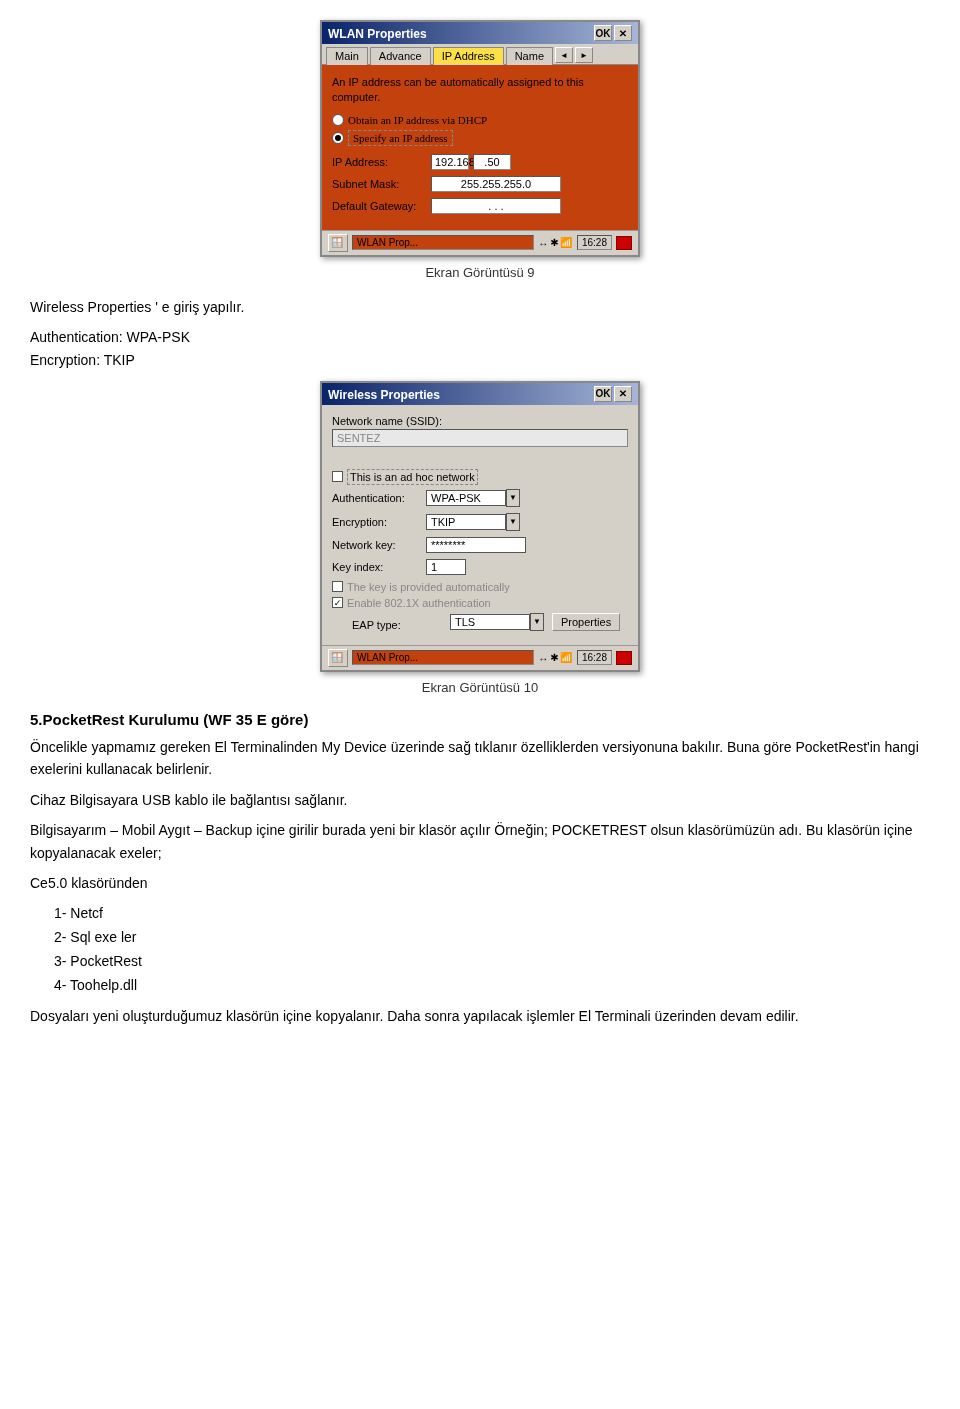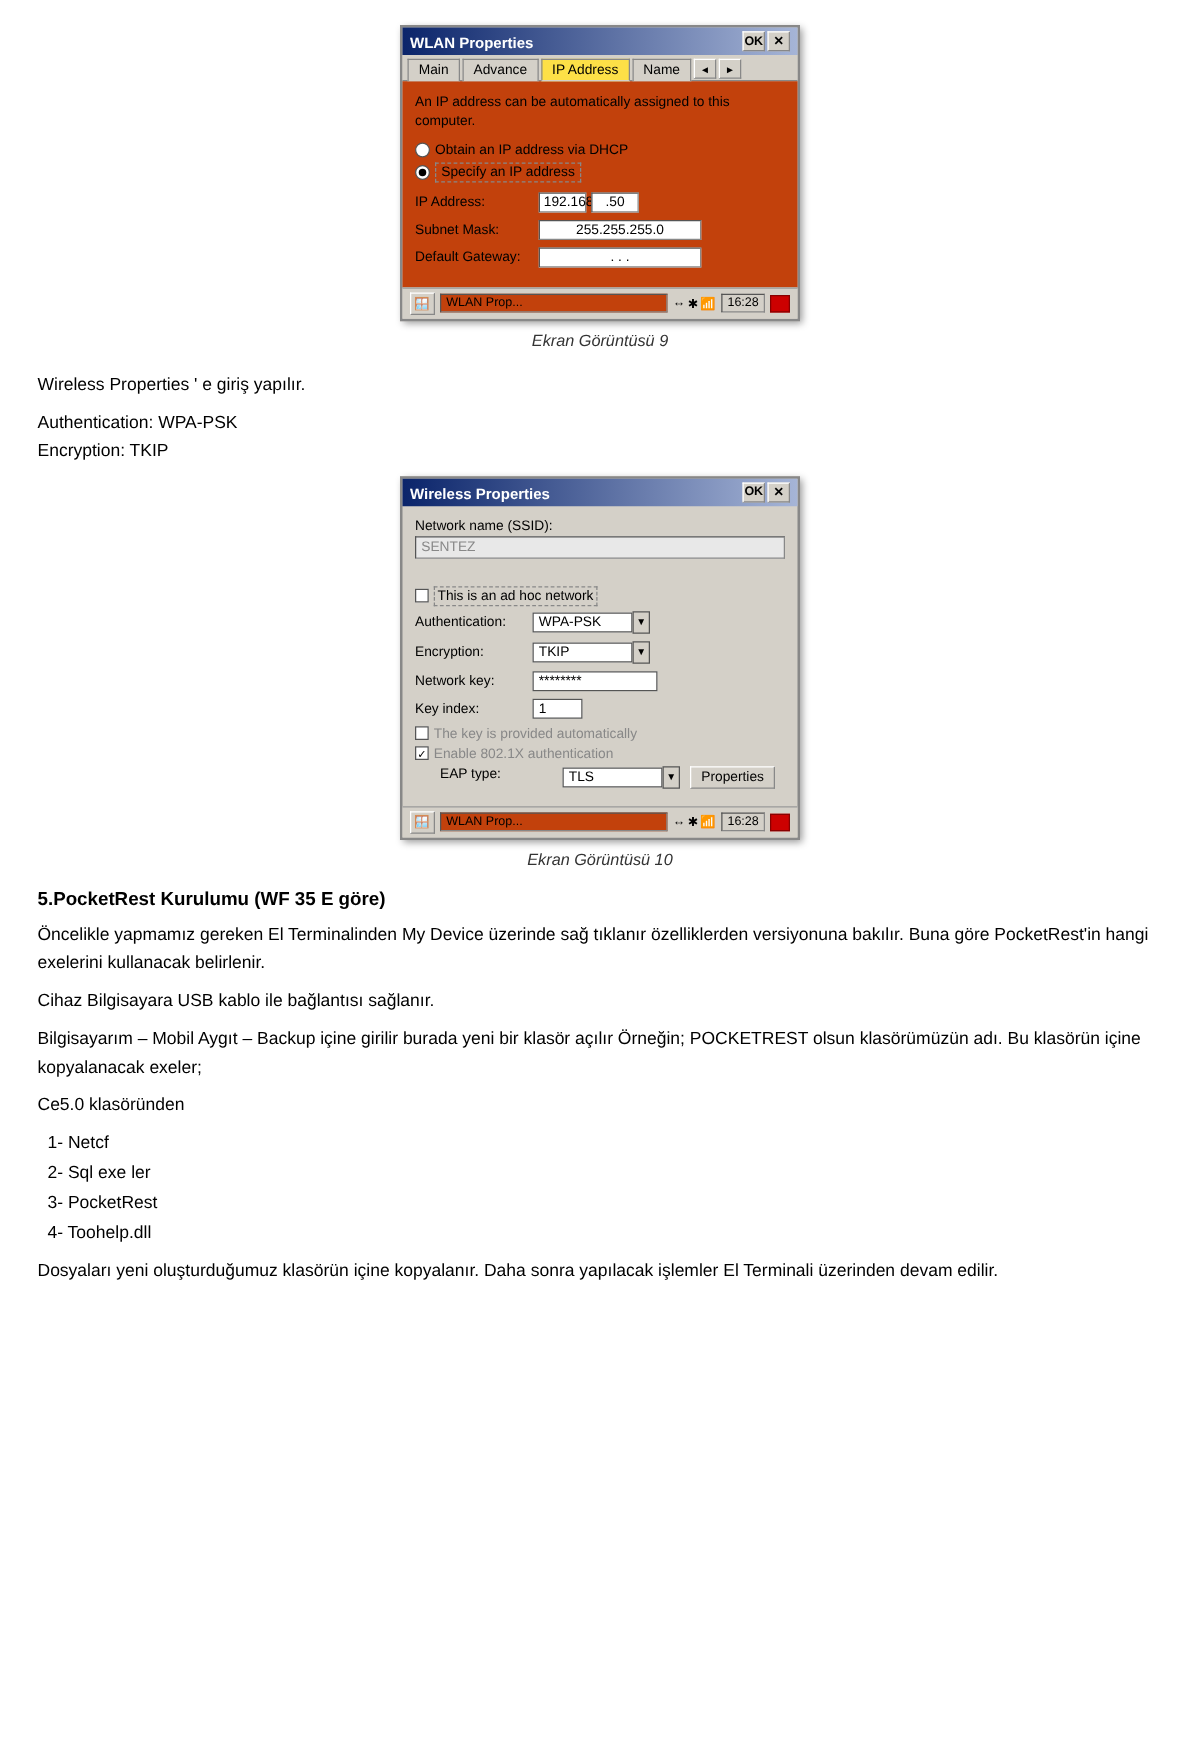--- a/index.html
+++ b/index.html
@@ -132,20 +132,21 @@
     .ip-dot {
       font-size: 11px;
       line-height: 18px;
     }
 
     .radio-group {
       display: flex;
       flex-direction: column;
       gap: 4px;
       margin-bottom: 8px;
+      font-family: Liberation Serif, serif;
     }
 
     .radio-item {
       display: flex;
       align-items: center;
       gap: 4px;
       font-size: 11px;
     }
 
     .radio-circle {
@@ -223,21 +224,20 @@
       border: 1px solid #888;
       border-top-color: #555;
       border-left-color: #555;
       padding: 1px 4px;
       font-size: 10px;
     }
 
     
     .caption-text {
       text-align: center;
-      font-style: italic;
       font-size: 13px;
       color: #333;
       margin: 8px 0 16px;
     }
 
     
     .body-text {
       font-size: 14px;
       line-height: 1.6;
       margin-bottom: 8px;
@@ -247,21 +247,21 @@
     .section-title {
       font-size: 15px;
       font-weight: bold;
       margin-bottom: 8px;
       margin-top: 4px;
     }
 
     .list-item {
       font-size: 14px;
       line-height: 1.7;
-      margin-left: 8px;
+      margin-left: 24px;
     }
 
     
     .wp-dialog {
       width: 320px;
       border: 2px solid #888;
       background: #d4d0c8;
       font-family: 'Tahoma', Arial, sans-serif;
       font-size: 11px;
       color: #000;
@@ -362,21 +362,21 @@
       border: 1px solid #888;
       border-top-color: #fff;
       border-left-color: #fff;
       padding: 2px 8px;
       font-size: 11px;
       cursor: pointer;
     }
 
     .eap-row {
       display: flex;
-      align-items: flex-start;
+      align-items: flex-end;
       gap: 8px;
       margin-bottom: 4px;
       padding-left: 20px;
     }
   </style>
 </head>
 <body>
 
 <div class="dialog-wrapper">
   <div class="dialog">

